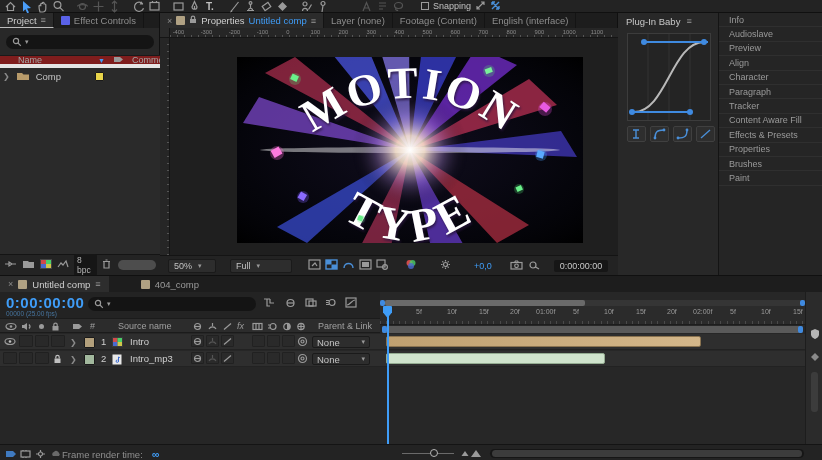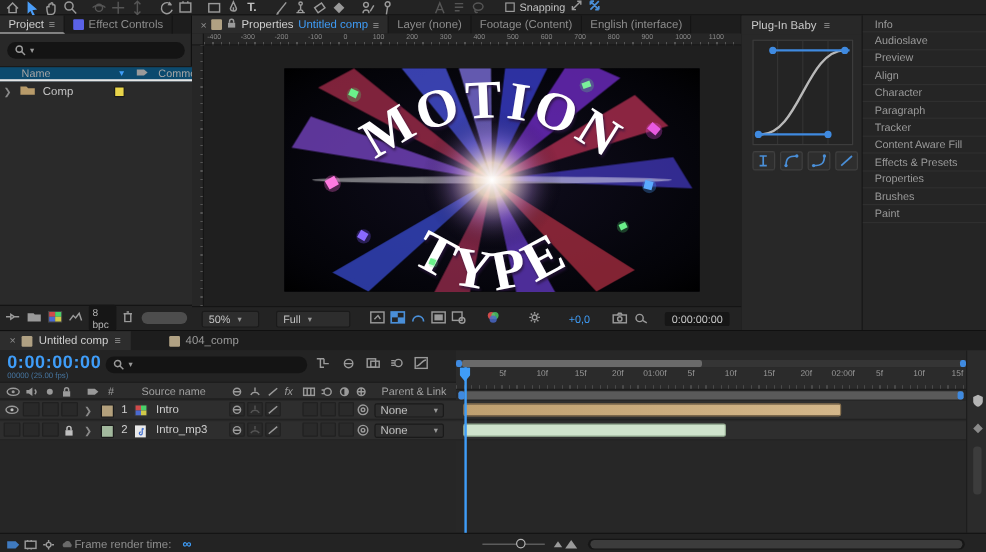--- a/index.html
+++ b/index.html
@@ -31,22 +31,22 @@
   .tabstrip .tab { display:flex; align-items:center; gap:4px; height:100%; padding:0 7px; border-right:1px solid #141414; white-space:nowrap; }
   .tabstrip .tab.active { background:#2b2b2b; color:#cfcfcf; }
 
   .chip { width:9px; height:9px; border-radius:1px; display:inline-block; }
   .hamb { color:#9a9a9a; font-size:9px; letter-spacing:0; }
   .closex { color:#8a8a8a; font-size:9px; }
 
   
   .searchwell { position:absolute; left:6px; top:22px; width:148px; height:14px; background:#141414; border-radius:7px;
                 display:flex; align-items:center; padding:0 6px; gap:3px; }
-  .proj-head { position:absolute; left:0; top:42px; width:160px; height:13px; background:#0c4a6e;
-               border-top:1px solid #1a1a1a; border-bottom:2px solid #e5e5e5; display:flex; align-items:center; font-size:9px; color:#a5a5a5; }
+  .proj-head { position:absolute; left:0; top:42px; width:160px; height:13px; background:#7f1d1d;
+               border-top:1px solid #1a1a1a; border-bottom:4px solid #e5e5e5; display:flex; align-items:center; font-size:9px; color:#a5a5a5; }
   .proj-row { position:absolute; left:0; top:56px; width:160px; height:15px; display:flex; align-items:center; font-size:9.5px; color:#c5c5c5; }
   .proj-body { position:absolute; left:0; top:55px; width:160px; height:186px; background:#2a2a2a; }
   .proj-foot { position:absolute; left:0; top:241px; width:160px; height:21px; background:#232323; border-top:1px solid #141414;
                display:flex; align-items:center; gap:5px; padding:0 4px; }
   .bpc { background:#161616; color:#b5b5b5; font-size:8.5px; padding:1px 3px; border-radius:2px; }
   .foot-pill { width:48px; height:10px; background:#4d4d4d; border-radius:5px; margin-left:2px; }
 
   
   .ruler-top { position:absolute; left:10px; top:15px; width:448px; height:10px; background:#262626;
                border-bottom:1px solid #151515;

